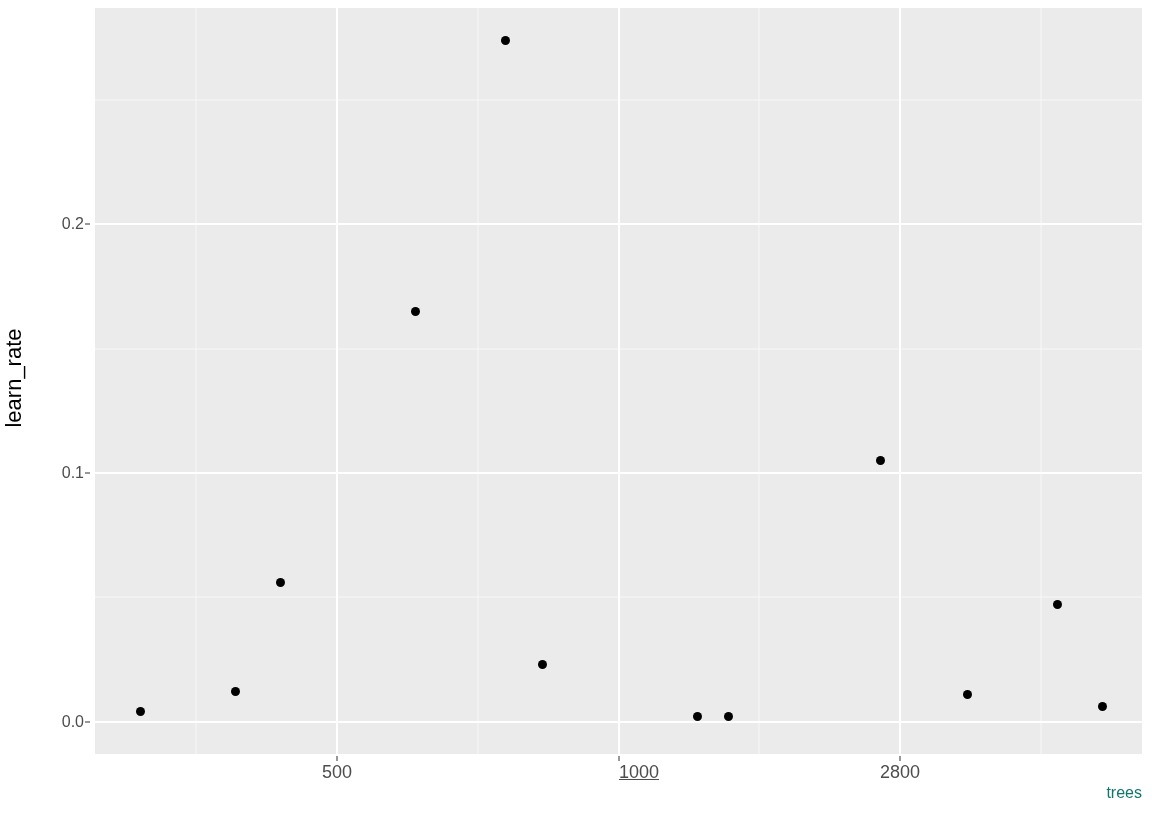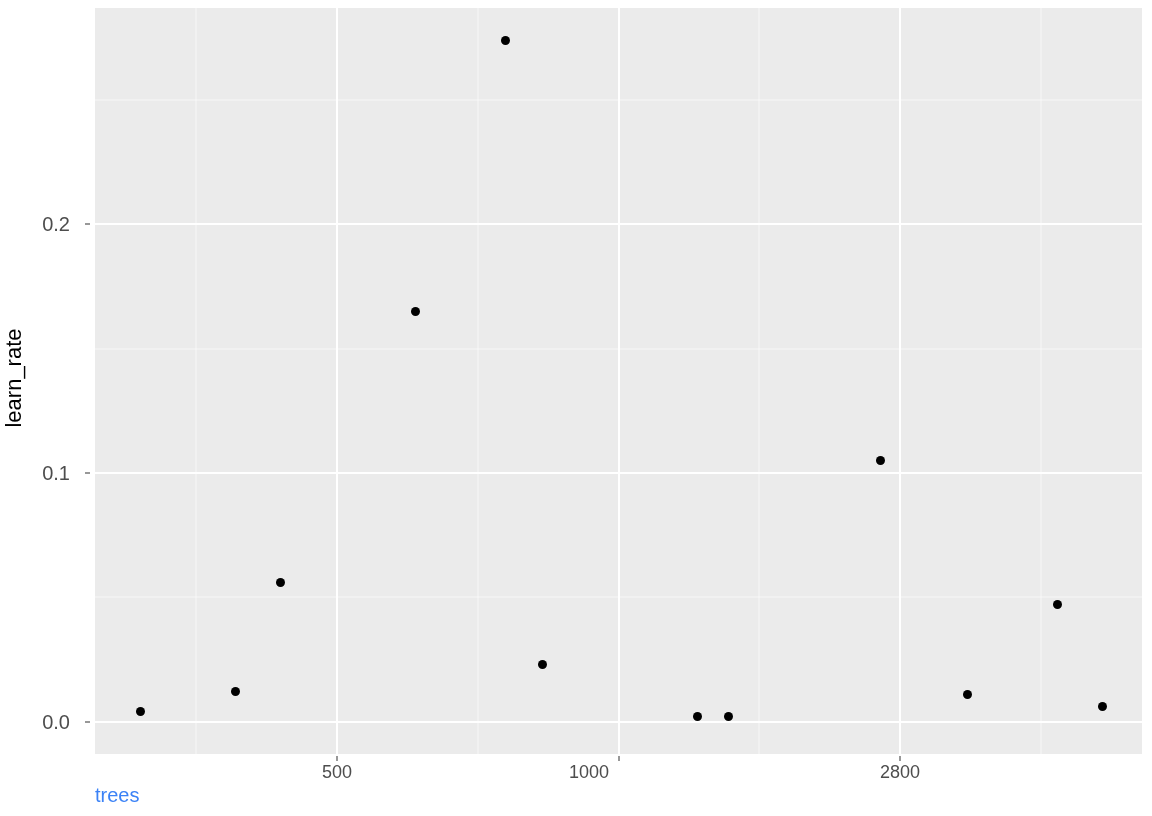--- a/index.html
+++ b/index.html
@@ -31,36 +31,36 @@
     white-space: nowrap;
     font-size: 22px;
     color: #000;
   }
   .xlab {
     position: absolute;
     left: 95px;
     right: 10px;
     bottom: 2px;
     height: 30px;
-    text-align: left;
-    font-size: 20px;
-    color: #3b82f6;
+    text-align: right;
+    font-size: 16px;
+    color: #0f766e;
   }
   .y-ticks {
     position: absolute;
     left: 28px;
     top: 8px;
     bottom: 62px;
     width: 62px;
   }
   .y-tick {
     position: absolute;
-    right: 20px;
+    right: 6px;
     transform: translateY(50%);
-    font-size: 20px;
+    font-size: 16px;
     color: #4d4d4d;
     text-align: right;
     width: 56px;
   }
   .y-tick-mark {
     position: absolute;
     right: 0;
     width: 5px;
     height: 1px;
     background: #333;
@@ -163,21 +163,21 @@
       <div class="point" style="left: 633.266px; top: 708.7px;"></div>
       <div class="point" style="left: 785.25px; top: 452.573px;"></div>
       <div class="point" style="left: 872.5px; top: 686.32px;"></div>
       <div class="point" style="left: 962.565px; top: 596.8px;"></div>
       <div class="point" style="left: 1007.6px; top: 698.753px;"></div>
     </div>
 
   <div class="x-ticks">
       <div class="x-tick" style="left: 242.048px;">500</div>
       <div class="x-tick-mark" style="left: 242.048px;"></div>
-      <div class="x-tick" style="left: 494px;">1000</div>
+      <div class="x-tick" style="left: 544px; text-decoration: underline;">1000</div>
       <div class="x-tick-mark" style="left: 523.5px;"></div>
       <div class="x-tick" style="left: 804.952px;">2800</div>
       <div class="x-tick-mark" style="left: 804.952px;"></div>
     </div>
 
   <div class="xlab">trees</div>
 
 </div>
 
 </body></html>

